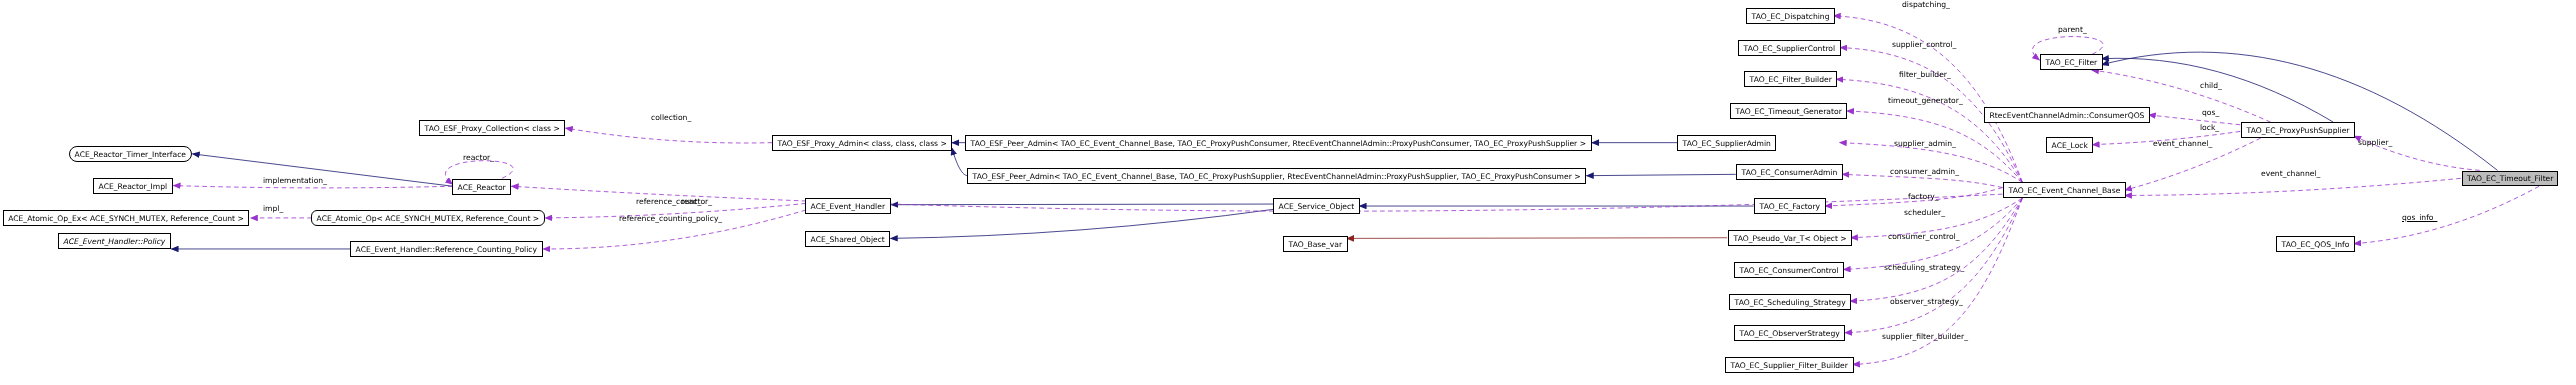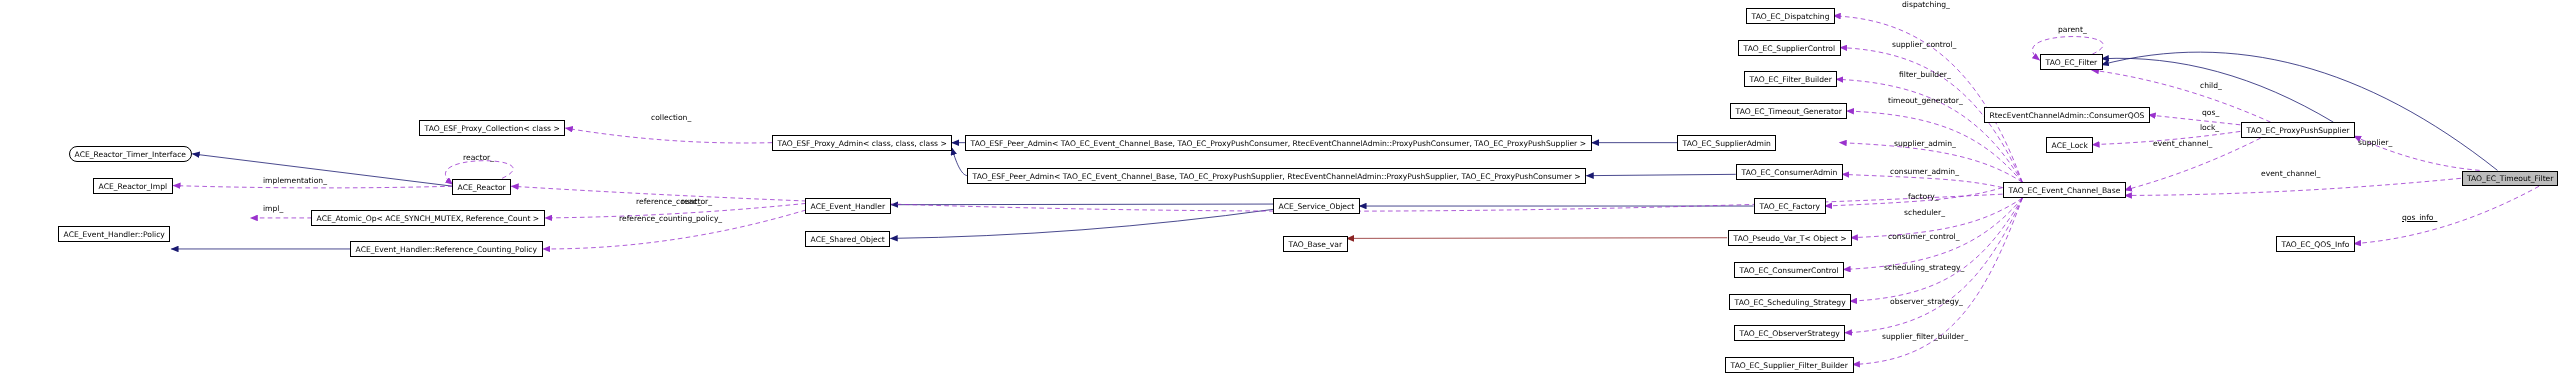--- a/index.html
+++ b/index.html
@@ -87,24 +87,25 @@
       <path d="M 3436 185 C 3345.6666666666665 144.66666666666666, 3255.3333333333335 118.33333333333334, 3165 106" fill="none" stroke="#9a32cd" stroke-width="1.2" stroke-dasharray="7,5" marker-end="url(#m-usage)"></path>
       <path d="M 3390 189 C 3343.6666666666665 184, 3297.3333333333335 179, 3251 174" fill="none" stroke="#9a32cd" stroke-width="1.2" stroke-dasharray="7,5" marker-end="url(#m-usage)"></path>
       <path d="M 3390 199 C 3315.3333333333335 209.66666666666666, 3240.6666666666665 216.33333333333334, 3166 219" fill="none" stroke="#9a32cd" stroke-width="1.2" stroke-dasharray="7,5" marker-end="url(#m-usage)"></path>
       <path d="M 3421 209 C 3352.3333333333335 243.33333333333334, 3283.6666666666665 269.6666666666667, 3215 288" fill="none" stroke="#9a32cd" stroke-width="1.2" stroke-dasharray="7,5" marker-end="url(#m-usage)"></path>
       <path d="M 3752.5 258 C 3689 252.66666666666666, 3625.5 235.33333333333334, 3562 206" fill="none" stroke="#9a32cd" stroke-width="1.2" stroke-dasharray="7,5" marker-end="url(#m-usage)"></path>
       <path d="M 3724 270 C 3554.3333333333335 286.6666666666667, 3384.6666666666665 295.3333333333333, 3215 296" fill="none" stroke="#9a32cd" stroke-width="1.2" stroke-dasharray="7,5" marker-end="url(#m-usage)"></path>
       <path d="M 3842.5 282 C 3749 333, 3655.5 362, 3562 369" fill="none" stroke="#9a32cd" stroke-width="1.2" stroke-dasharray="7,5" marker-end="url(#m-usage)"></path>
     </svg>
     <div class="node" style="left: 69px; top: 146px; border-radius: 8px;">ACE_Reactor_Timer_Interface</div>
     <div class="node" style="left: 93px; top: 178px;">ACE_Reactor_Impl</div>
-    <div class="node" style="left: 58px; top: 226px;">ACE_Event_Handler::Policy</div>
+    <div class="node" style="left: 2.6px; top: 210px;">ACE_Atomic_Op_Ex&lt; ACE_SYNCH_MUTEX, Reference_Count &gt;</div>
+    <div class="node" style="left: 58px; top: 233px; font-style: italic;">ACE_Event_Handler::Policy</div>
     <div class="node" style="left: 419px; top: 120px;">TAO_ESF_Proxy_Collection&lt; class &gt;</div>
     <div class="node" style="left: 452px; top: 179px;">ACE_Reactor</div>
-    <div class="node" style="left: 311px; top: 210px;">ACE_Atomic_Op&lt; ACE_SYNCH_MUTEX, Reference_Count &gt;</div>
+    <div class="node" style="left: 311px; top: 210px; border-radius: 6px;">ACE_Atomic_Op&lt; ACE_SYNCH_MUTEX, Reference_Count &gt;</div>
     <div class="node" style="left: 350px; top: 241px;">ACE_Event_Handler::Reference_Counting_Policy</div>
     <div class="node" style="left: 772px; top: 135px;">TAO_ESF_Proxy_Admin&lt; class, class, class &gt;</div>
     <div class="node" style="left: 965px; top: 135px;">TAO_ESF_Peer_Admin&lt; TAO_EC_Event_Channel_Base, TAO_EC_ProxyPushConsumer, RtecEventChannelAdmin::ProxyPushConsumer, TAO_EC_ProxyPushSupplier &gt;</div>
     <div class="node" style="left: 967px; top: 168px;">TAO_ESF_Peer_Admin&lt; TAO_EC_Event_Channel_Base, TAO_EC_ProxyPushSupplier, RtecEventChannelAdmin::ProxyPushSupplier, TAO_EC_ProxyPushConsumer &gt;</div>
     <div class="node" style="left: 805px; top: 198px;">ACE_Event_Handler</div>
     <div class="node" style="left: 805px; top: 231px;">ACE_Shared_Object</div>
     <div class="node" style="left: 1273px; top: 198px;">ACE_Service_Object</div>
     <div class="node" style="left: 1283px; top: 236px;">TAO_Base_var</div>
     <div class="node" style="left: 1746px; top: 8px;">TAO_EC_Dispatching</div>
     <div class="node" style="left: 1738px; top: 40px;">TAO_EC_SupplierControl</div>

